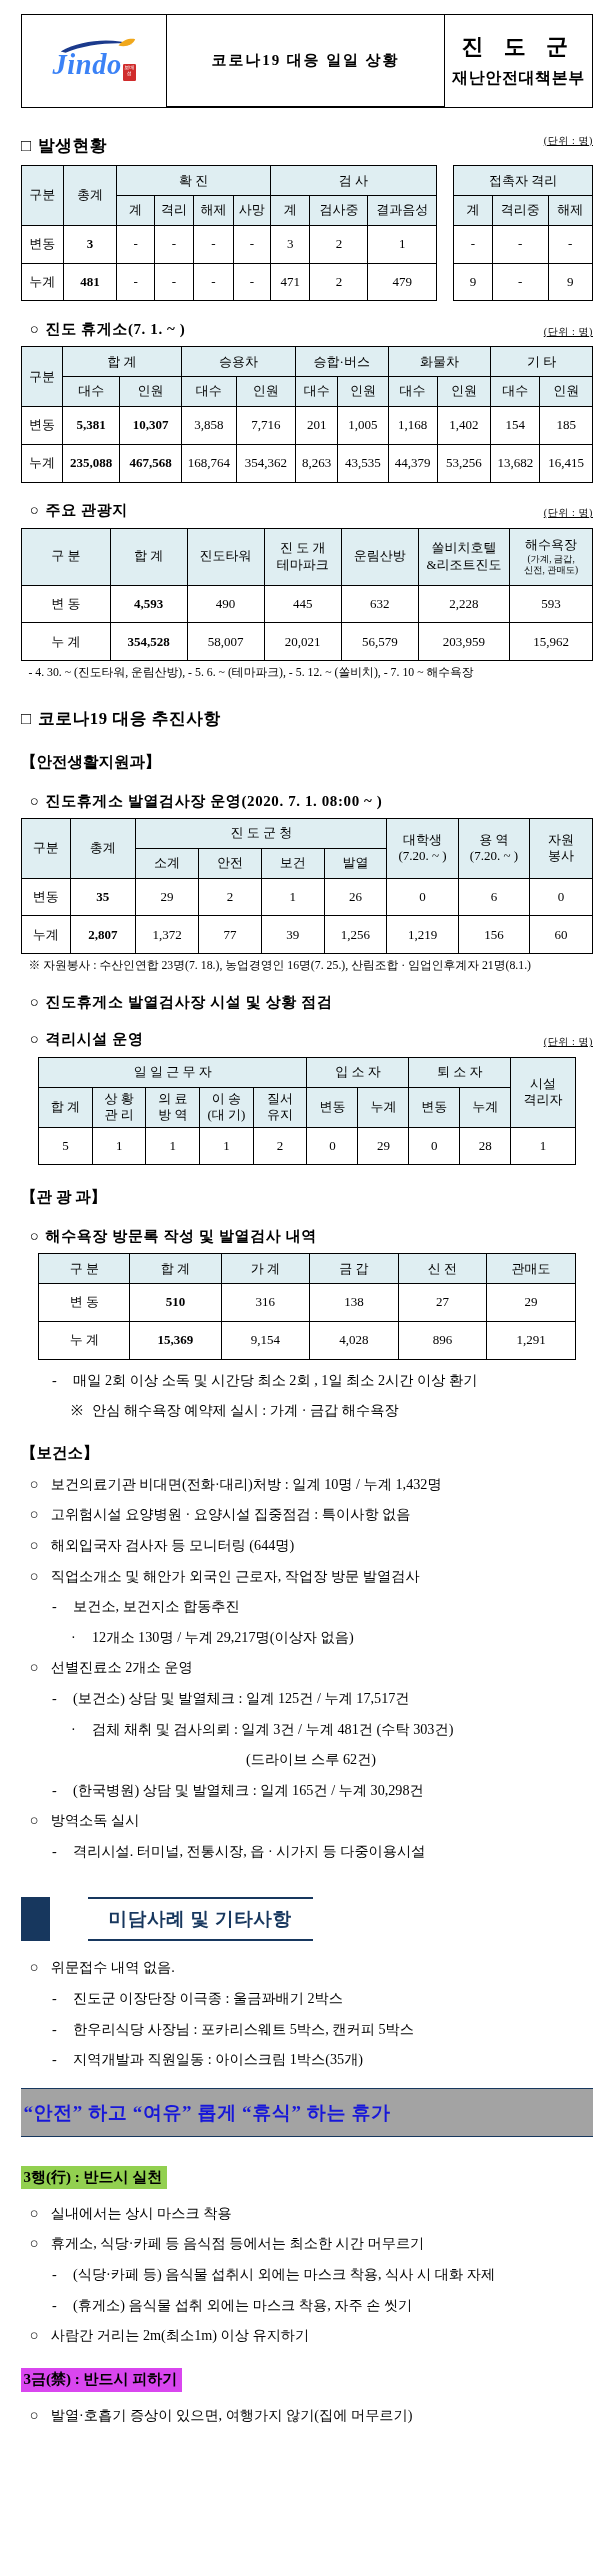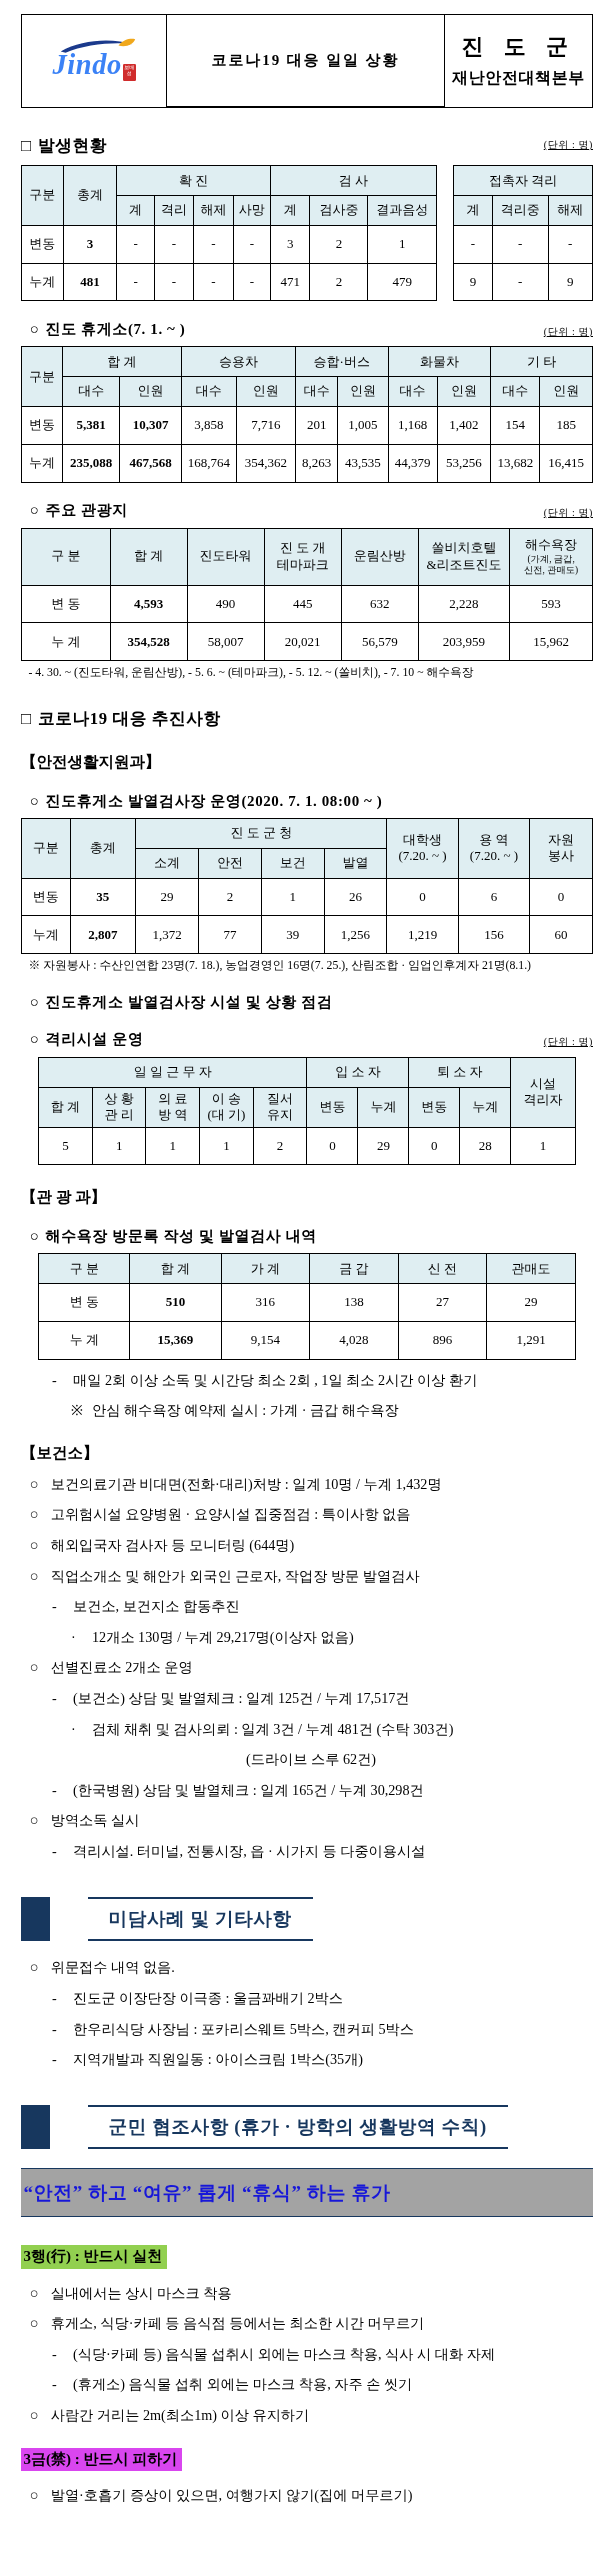--- a/index.html
+++ b/index.html
@@ -14,21 +14,21 @@
   .logo-text{font-size:28.5px;font-weight:bold;font-style:italic;color:#3b82f6;letter-spacing:0.6px;}
   .logo-badge{display:inline-block;vertical-align:bottom;margin-left:1.2px;width:12.4px;height:16px;background:#d02c2c;color:#fff;font-size:5px;line-height:5.6px;text-align:center;border-radius:1.2px;overflow:hidden;padding-top:0.6px;}
   .title-cell{flex:1;display:flex;flex-direction:column;}
   .title-top{flex:1.2;display:flex;align-items:center;justify-content:center;border-bottom:1.2px solid #000;font-size:15px;font-weight:bold;letter-spacing:1.9px;}
   .title-bottom{flex:1;display:flex;align-items:center;justify-content:center;font-size:18.6px;font-weight:bold;letter-spacing:0.6px;}
   .org-cell{width:147px;border-left:1.2px solid #000;display:flex;flex-direction:column;align-items:center;justify-content:center;gap:6.2px;}
   .org-line1{font-size:22px;font-weight:bold;letter-spacing:7.4px;}
   .org-line2{font-size:16px;font-weight:bold;letter-spacing:0.6px;}
 
   
-  .sec-title-row{display:flex;justify-content:space-between;align-items:center;margin-top:26px;margin-bottom:8.7px;}
+  .sec-title-row{display:flex;justify-content:space-between;align-items:flex-start;margin-top:26px;margin-bottom:8.7px;}
   .sec-title{font-size:16.7px;font-weight:bold;letter-spacing:0.6px;}
   .sec-title .sq{font-weight:normal;margin-right:6.2px;}
   .unit{font-size:10px;letter-spacing:0.6px;text-decoration:underline;}
   .sub-title-row{display:flex;justify-content:space-between;align-items:flex-end;margin-top:18.6px;margin-bottom:7.4px;padding-left:8.7px;}
   .sub-title{font-size:15px;font-weight:bold;letter-spacing:0.6px;}
   .sub-title .cir{margin-right:6.2px;font-weight:bold;}
   .dept{font-size:15.5px;font-weight:bold;margin-top:22px;margin-bottom:3.7px;}
 
   
   table{border-collapse:collapse;table-layout:fixed;width:100%;}
@@ -566,24 +566,20 @@
       <div class="li ind1">
         <span class="marker">-</span>
         <span class="txt">한우리식당 사장님 : 포카리스웨트 5박스, 캔커피 5박스</span>
       </div>
       <div class="li ind1">
         <span class="marker">-</span>
         <span class="txt">지역개발과 직원일동 : 아이스크림 1박스(35개)</span>
       </div>
     </div>
 
-  <div class="sec-banner">
-    <div class="navy-sq"></div>
-    <div class="titlebox">군민 협조사항 (휴가 · 방학의 생활방역 수칙)</div>
-  </div>
 
   <div class="slogan">“안전” 하고  “여유” 롭게  “휴식” 하는 휴가</div>
 
   <div><span class="hl green">3행(行) : 반드시 실천</span></div>
   <div>
       <div class="li ind0">
         <span class="marker">○</span>
         <span class="txt">실내에서는 상시 마스크 착용</span>
       </div>
       <div class="li ind0">

